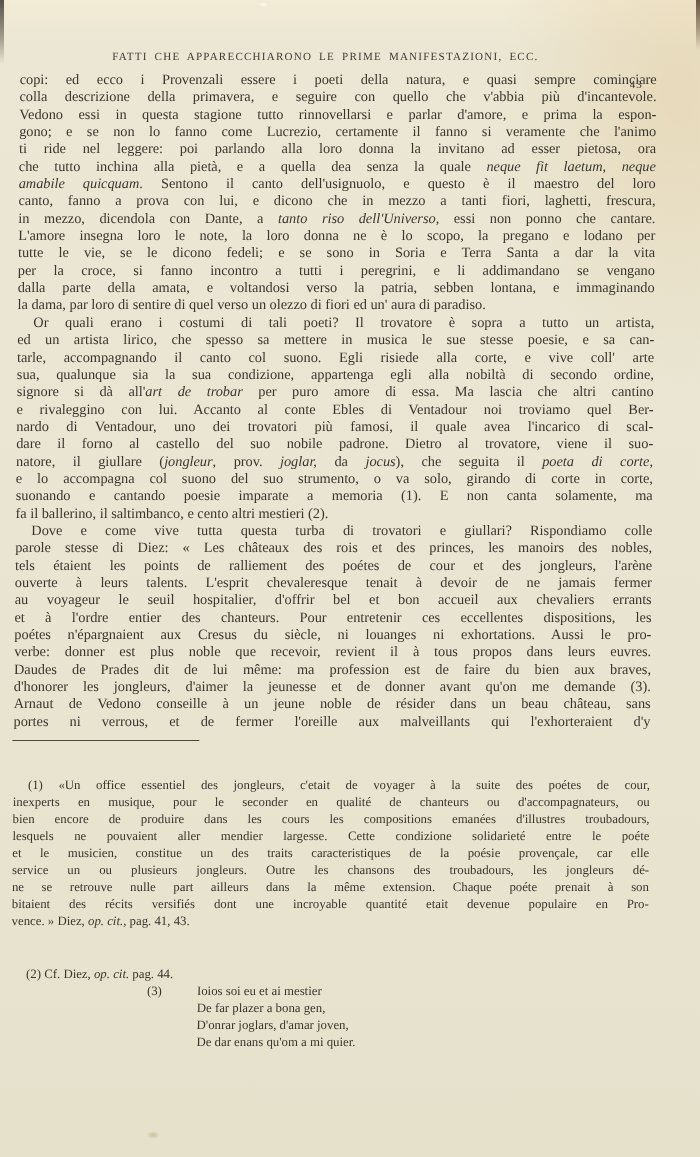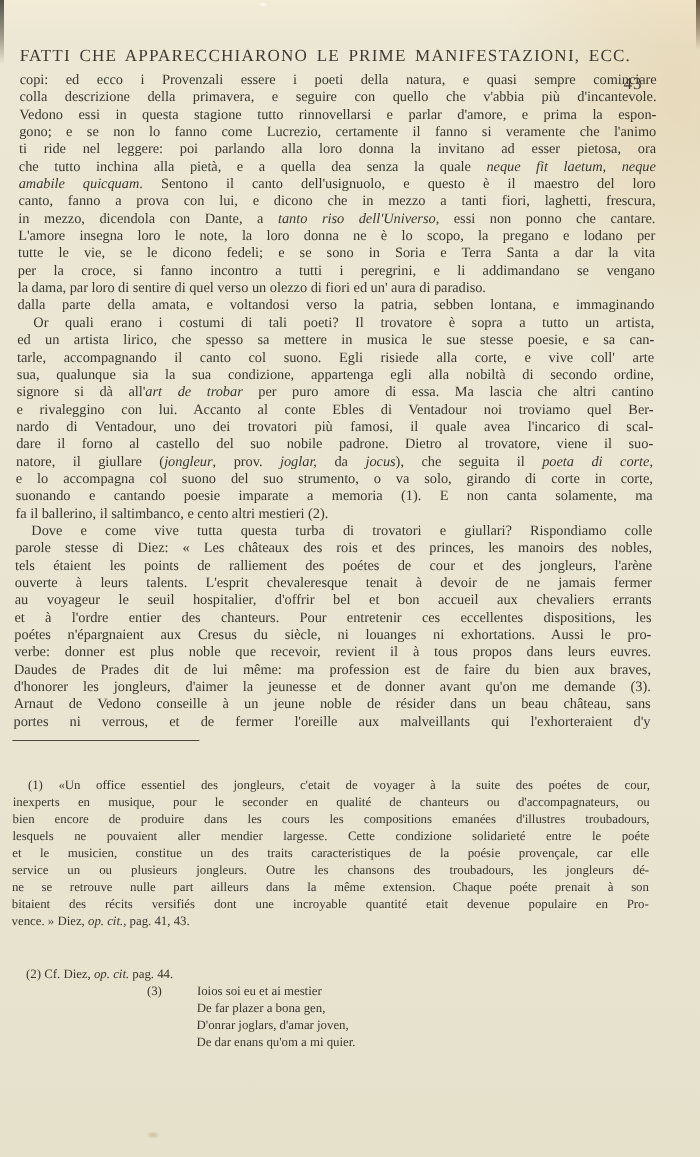--- a/index.html
+++ b/index.html
@@ -19,21 +19,21 @@
   .edge-right { right:0; top:0; width:4px; height:50px;
     background:linear-gradient(180deg, #6a5743 0%, rgba(106,87,67,0.5) 60%, rgba(106,87,67,0) 100%); }
   .smudge { position:absolute; left:146px; top:1131px; width:14px; height:8px; border-radius:50%;
     background:radial-gradient(ellipse, rgba(197,183,146,0.8), rgba(197,183,146,0) 70%); }
   .smudge2 { position:absolute; left:258px; top:2px; width:10px; height:5px; border-radius:50%;
     background:radial-gradient(ellipse, rgba(255,252,240,0.9), rgba(255,252,240,0) 70%); }
 
   #content { position:absolute; left:20px; top:49px; width:637px;
     transform:skewX(-0.55deg); transform-origin:0 0; }
 
-  .header { position:relative; height:14px; font-size:17px; line-height:14px;
+  .header { position:relative; height:14px; font-size:11px; line-height:14px;
     letter-spacing:1.25px; word-spacing:3px; text-align:center; color:#3e3a31; }
   .htitle { position:relative; left:-13px; }
   .pagenum { position:absolute; right:14px; top:12px; letter-spacing:1px;margin-top:16px; }
 
   .main { margin-top:8px; font-size:14.3px; line-height:17.35px; }
   .tline { text-align:justify; text-align-last:justify; }
   .tline.indent { text-indent:16px; }
   .tline.lastline { text-align-last:left; }
 
   .fnsep { width:187px; border:0; border-top:1.6px solid #4a463e;
@@ -66,22 +66,22 @@
         <div class="tline"><span>Vedono essi in questa stagione tutto rinnovellarsi e parlar d'amore, e prima la espon-</span></div>
         <div class="tline"><span>gono; e se non lo fanno come Lucrezio, certamente il fanno si veramente che l'animo</span></div>
         <div class="tline"><span>ti ride nel leggere: poi parlando alla loro donna la invitano ad esser pietosa, ora</span></div>
         <div class="tline"><span>che tutto inchina alla pietà, e a quella dea senza la quale </span><em>neque fit laetum, neque</em></div>
         <div class="tline"><em>amabile quicquam</em><span>. Sentono il canto dell'usignuolo, e questo è il maestro del loro</span></div>
         <div class="tline"><span>canto, fanno a prova con lui, e dicono che in mezzo a tanti fiori, laghetti, frescura,</span></div>
         <div class="tline"><span>in mezzo, dicendola con Dante, a </span><em>tanto riso dell'Universo,</em><span> essi non ponno che cantare.</span></div>
         <div class="tline"><span>L'amore insegna loro le note, la loro donna ne è lo scopo, la pregano e lodano per</span></div>
         <div class="tline"><span>tutte le vie, se le dicono fedeli; e se sono in Soria e Terra Santa a dar la vita</span></div>
         <div class="tline"><span>per la croce, si fanno incontro a tutti i peregrini, e li addimandano se vengano</span></div>
+        <div class="tline"><span>dalla parte della amata, e voltandosi verso la patria, sebben lontana, e immaginando</span></div>
         <div class="tline lastline"><span>la dama, par loro di sentire di quel verso un olezzo di fiori ed un' aura di paradiso.</span></div>
-        <div class="tline"><span>dalla parte della amata, e voltandosi verso la patria, sebben lontana, e immaginando</span></div>
         <div class="tline indent"><span>Or quali erano i costumi di tali poeti? Il trovatore è sopra a tutto un artista,</span></div>
         <div class="tline"><span>ed un artista lirico, che spesso sa mettere in musica le sue stesse poesie, e sa can-</span></div>
         <div class="tline"><span>tarle, accompagnando il canto col suono. Egli risiede alla corte, e vive coll' arte</span></div>
         <div class="tline"><span>sua, qualunque sia la sua condizione, appartenga egli alla nobiltà di secondo ordine,</span></div>
         <div class="tline"><span>signore si dà all'</span><em>art de trobar</em><span> per puro amore di essa. Ma lascia che altri cantino</span></div>
         <div class="tline"><span>e rivaleggino con lui. Accanto al conte Ebles di Ventadour noi troviamo quel Ber-</span></div>
         <div class="tline"><span>nardo di Ventadour, uno dei trovatori più famosi, il quale avea l'incarico di scal-</span></div>
         <div class="tline"><span>dare il forno al castello del suo nobile padrone. Dietro al trovatore, viene il suo-</span></div>
         <div class="tline"><span>natore, il giullare (</span><em>jongleur</em><span>, prov. </span><em>joglar,</em><span> da </span><em>jocus</em><span>), che seguita il </span><em>poeta di corte,</em></div>
         <div class="tline"><span>e lo accompagna col suono del suo strumento, o va solo, girando di corte in corte,</span></div>

